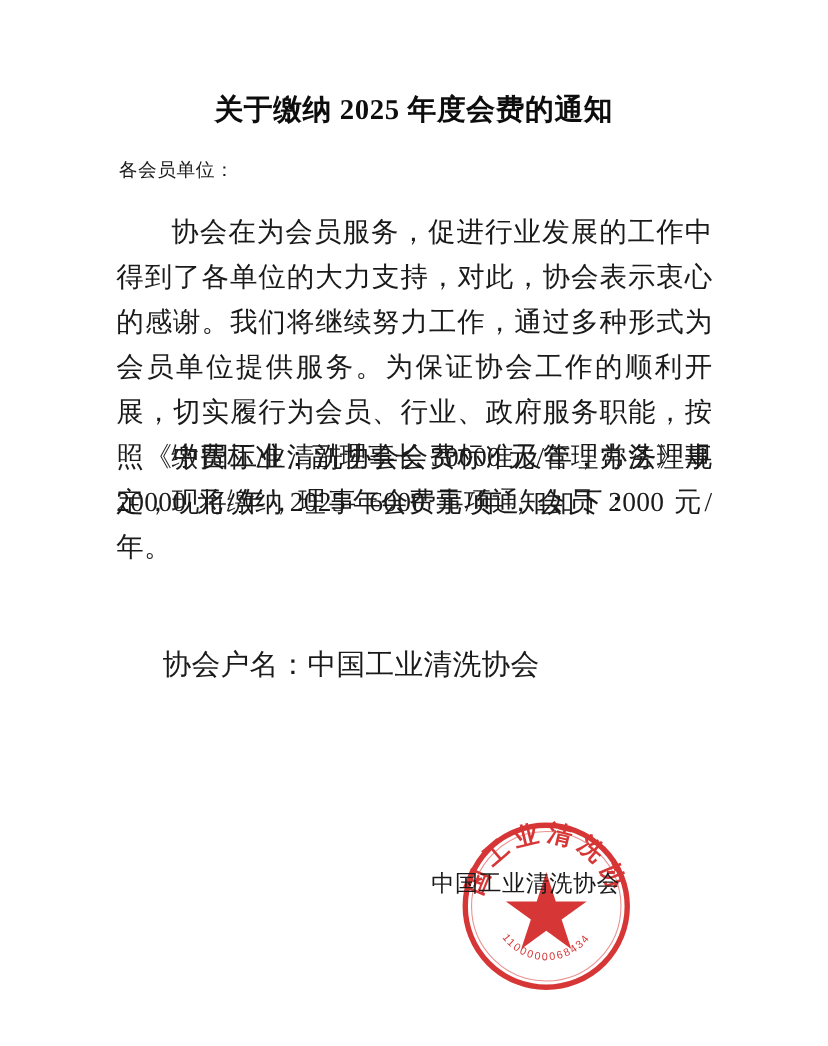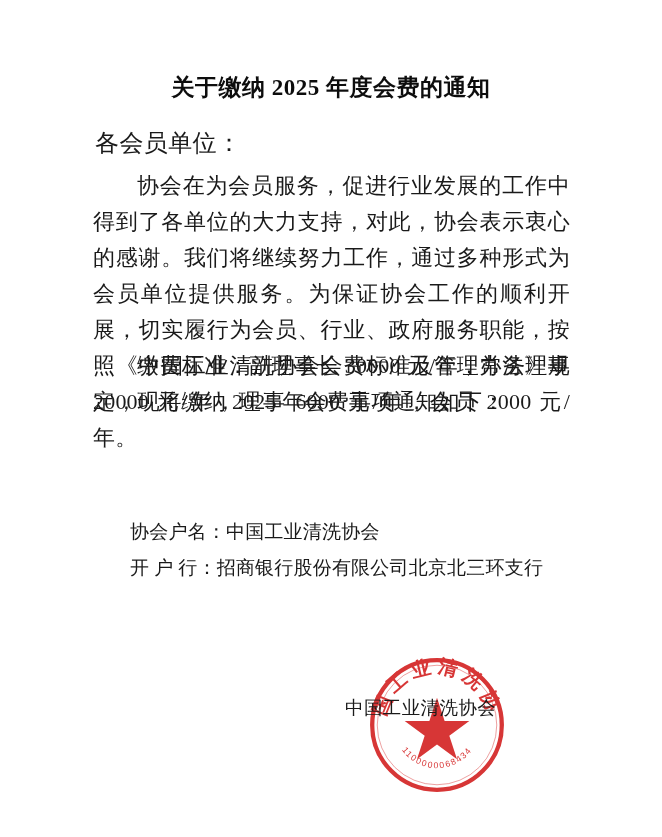--- a/index.html
+++ b/index.html
@@ -31,21 +31,21 @@
     font-size: 23px;
     font-weight: bold;
     letter-spacing: 0.5px;
     color: #0d0d0d;
   }
 
   .salutation {
     position: absolute;
     top: 127px;
     left: 95px;
-    font-size: 24px;
+    font-size: 15px;
     letter-spacing: 0.4px;
     text-align: right;
   }
 
   .body-block {
     position: absolute;
     left: 93px;
     width: 477px;
     font-size: 22px;
     line-height: 36px;
@@ -60,21 +60,21 @@
 
   .body-block p {
     margin: 0;
     text-indent: 2em;
   }
 
   .bank-block {
     position: absolute;
     left: 130px;
     top: 514px;
-    font-size: 19px;
+    font-size: 23px;
     line-height: 36px;
     letter-spacing: 0.2px;
   }
   .bank-row {
     white-space: pre;
   }
   .bank-label {
     display: inline;
   }
 
@@ -116,21 +116,20 @@
     <p>协会在为会员服务，促进行业发展的工作中得到了各单位的大力支持，对此，协会表示衷心的感谢。我们将继续努力工作，通过多种形式为会员单位提供服务。为保证协会工作的顺利开展，切实履行为会员、行业、政府服务职能，按照《中国工业清洗协会会费标准及管理办法》规定，现将缴纳 2025 年会费事项通知如下：</p>
   </div>
 
   <div class="body-block p2">
     <p>缴费标准：副理事长 30000 元/年，常务理事 20000 元/年，理事 6000 元/年，会员 2000 元/年。</p>
   </div>
 
 
   <div class="bank-block">
     <div class="bank-row"><span class="bank-label">协会户名：</span><span>中国工业清洗协会</span></div>
-    <div class="bank-row"><span class="bank-label">开 户 行：</span><span>招商银行股份有限公司北京北三环支行</span></div>
   </div>
 
   <div class="sign-block">
     <div class="sign-line">中国工业清洗协会</div>
   </div>
 
   <div class="seal">
     <svg viewBox="0 0 200 200" xmlns="http://www.w3.org/2000/svg" aria-hidden="true">
       <defs>
         <path id="sealArcTop" d="M 28,100 A 72,72 0 0 1 172,100"></path>

